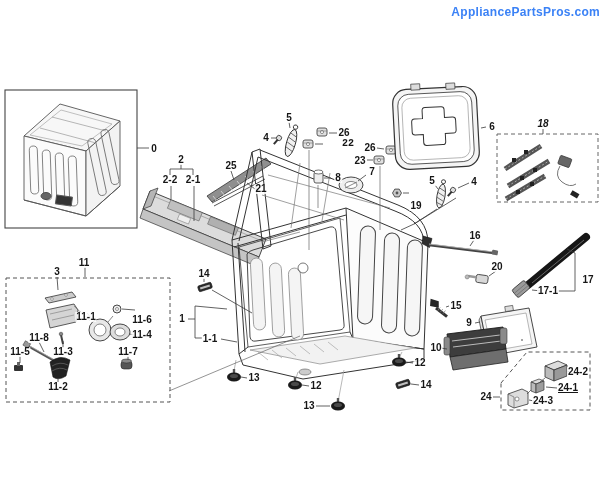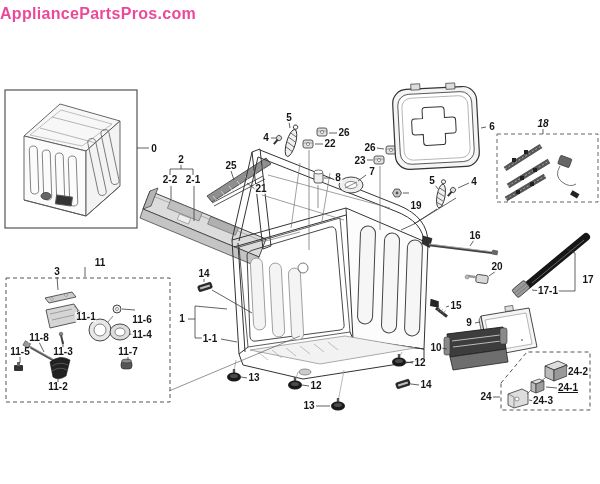--- a/index.html
+++ b/index.html
@@ -1,19 +1,19 @@
 <!DOCTYPE html>
 <html><head>
 <meta charset="utf-8">
 <style>
   html,body{margin:0;padding:0;background:#fff;}
   .stage{position:relative;width:600px;height:484px;background:#fff;overflow:hidden;
          font-family:"Liberation Sans",sans-serif;}
-  .watermark{position:absolute;top:5px;left:0;width:600px;text-align:left;
-             font-size:16px;font-weight:600;letter-spacing:.3px;color:#ec4899;}
+  .watermark{position:absolute;top:5px;left:0;width:600px;text-align:right;
+             font-size:12px;font-weight:600;letter-spacing:.3px;color:#3b82f6;}
   .art{position:absolute;left:0;top:0;}
   .callout-layer{position:absolute;left:0;top:0;width:600px;height:484px;}
   .callout{position:absolute;transform:translate(-50%,-50%);
            font-size:10px;font-weight:bold;color:#161616;line-height:1;
            background:rgba(255,255,255,.85);padding:0 1px;white-space:nowrap;}
 </style>
 </head>
 <body>
 
 <div class="stage">
@@ -343,21 +343,21 @@
   <div class="callout-layer" id="callout-layer">
       <span class="callout" style="left: 154px; top: 149px;">0</span>
       <span class="callout" style="left: 181px; top: 160px;">2</span>
       <span class="callout" style="left: 170px; top: 180px;">2-2</span>
       <span class="callout" style="left: 193px; top: 180px;">2-1</span>
       <span class="callout" style="left: 231px; top: 166px;">25</span>
       <span class="callout" style="left: 261px; top: 189px;">21</span>
       <span class="callout" style="left: 289px; top: 118px;">5</span>
       <span class="callout" style="left: 266px; top: 138px;">4</span>
       <span class="callout" style="left: 344px; top: 133px;">26</span>
-      <span class="callout" style="left: 330px; top: 144px;">22</span>
+      <span class="callout" style="left: 348px; top: 144px; font-family: Liberation Mono, monospace;">22</span>
       <span class="callout" style="left: 370px; top: 148px;">26</span>
       <span class="callout" style="left: 360px; top: 161px;">23</span>
       <span class="callout" style="left: 338px; top: 178px;">8</span>
       <span class="callout" style="left: 372px; top: 172px;">7</span>
       <span class="callout" style="left: 492px; top: 127px;">6</span>
       <span class="callout" style="left: 543px; top: 124px; font-style: italic;">18</span>
       <span class="callout" style="left: 432px; top: 181px;">5</span>
       <span class="callout" style="left: 474px; top: 182px;">4</span>
       <span class="callout" style="left: 416px; top: 206px;">19</span>
       <span class="callout" style="left: 475px; top: 236px;">16</span>
@@ -368,21 +368,21 @@
       <span class="callout" style="left: 469px; top: 323px;">9</span>
       <span class="callout" style="left: 436px; top: 348px; text-align: right;">10</span>
       <span class="callout" style="left: 420px; top: 363px;">12</span>
       <span class="callout" style="left: 426px; top: 385px;">14</span>
       <span class="callout" style="left: 316px; top: 386px;">12</span>
       <span class="callout" style="left: 254px; top: 378px;">13</span>
       <span class="callout" style="left: 309px; top: 406px;">13</span>
       <span class="callout" style="left: 204px; top: 274px;">14</span>
       <span class="callout" style="left: 182px; top: 319px;">1</span>
       <span class="callout" style="left: 210px; top: 339px;">1-1</span>
-      <span class="callout" style="left: 100px; top: 263px;">11</span>
+      <span class="callout" style="left: 84px; top: 263px;">11</span>
       <span class="callout" style="left: 57px; top: 272px;">3</span>
       <span class="callout" style="left: 86px; top: 317px;">11-1</span>
       <span class="callout" style="left: 142px; top: 320px;">11-6</span>
       <span class="callout" style="left: 142px; top: 335px;">11-4</span>
       <span class="callout" style="left: 39px; top: 338px;">11-8</span>
       <span class="callout" style="left: 20px; top: 352px;">11-5</span>
       <span class="callout" style="left: 63px; top: 352px;">11-3</span>
       <span class="callout" style="left: 128px; top: 352px;">11-7</span>
       <span class="callout" style="left: 58px; top: 387px;">11-2</span>
       <span class="callout" style="left: 486px; top: 397px;">24</span>

